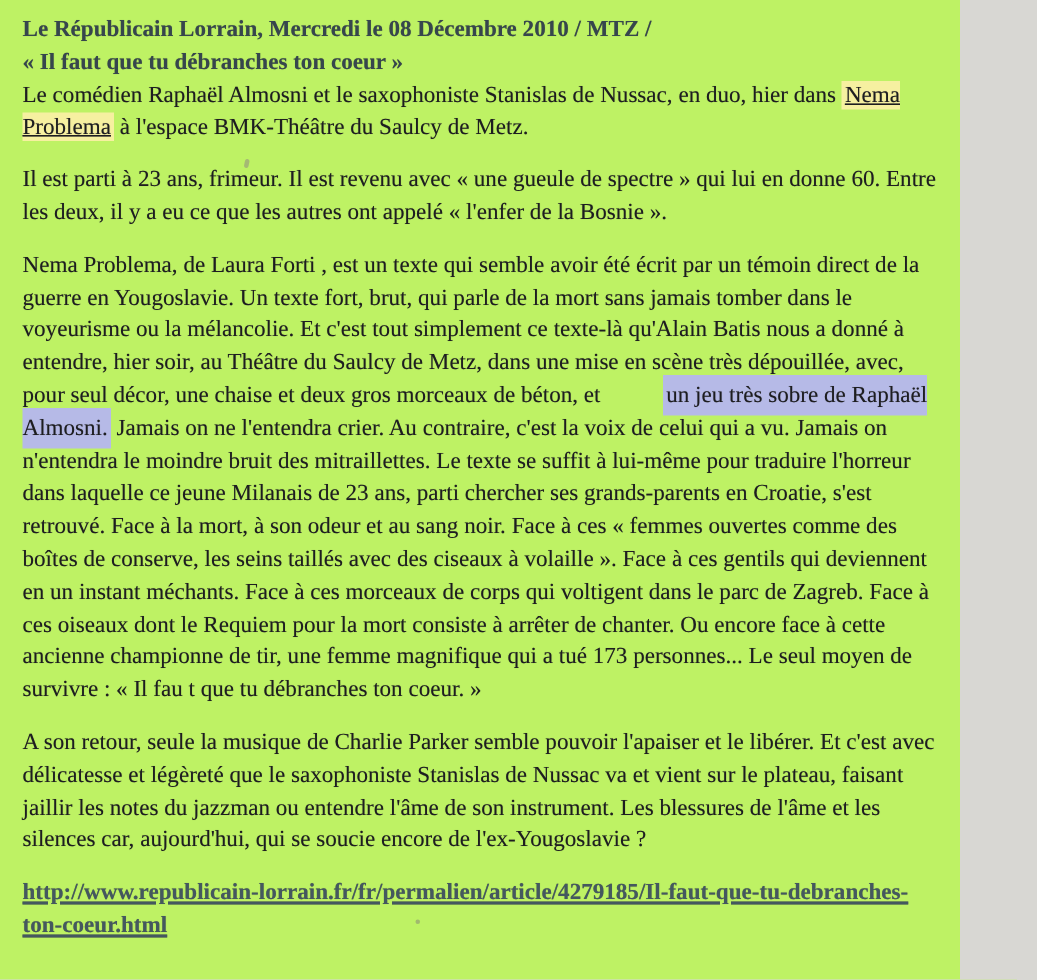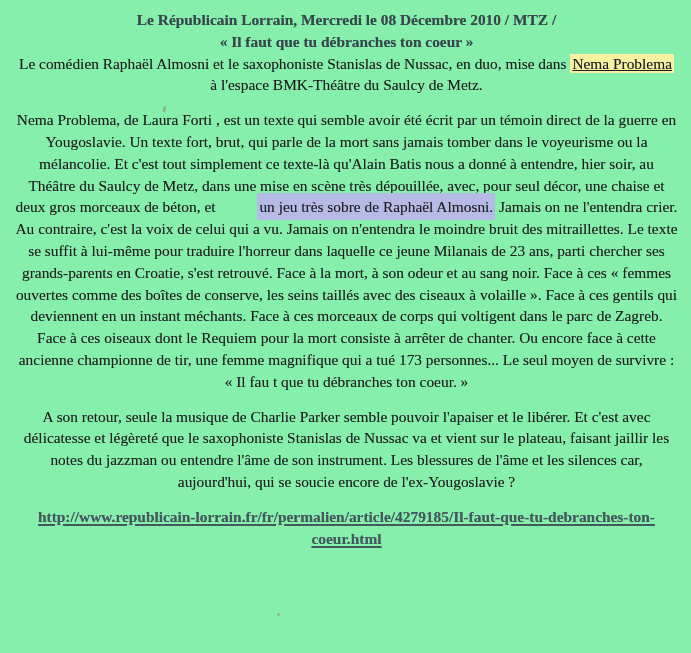--- a/index.html
+++ b/index.html
@@ -2,32 +2,31 @@
 <html lang="fr"><head>
 <meta charset="utf-8">
 <style>
   html, body {
     margin: 0;
     padding: 0;
     background: #d8d7d3;
   }
   .page {
     position: relative;
-    width: 691px;
+    width: 640px;
     height: 653px;
     box-sizing: border-box;
     padding: 9px 13px 0 15px;
-    background: #86efac;
+    background: #bef264;
     font-family: "Liberation Serif", "DejaVu Serif", serif;
     font-size: 15.4px;
     line-height: 21.8px;
     color: #1d1d20;
     text-shadow: 0 0 0.5px rgba(40,40,40,0.45);
     overflow: hidden;
-    text-align: center;
   }
   .hdr {
     margin: 0;
     font-size: 15.4px;
     line-height: 21.8px;
     font-weight: bold;
     color: #36464d;
   }
   .hdr-title { }
   .page p {
@@ -78,23 +77,24 @@
   }
 </style>
 </head>
 <body>
 
 <div class="page">
 
   <div class="hdr">Le Républicain Lorrain, Mercredi le 08 Décembre 2010 / MTZ /</div>
   <div class="hdr hdr-title">« Il faut que tu débranches ton coeur »</div>
 
-  <p><span>Le comédien Raphaël Almosni et le saxophoniste Stanislas de Nussac, en duo, mise dans </span><span class="hl-yellow">Nema Problema</span><span> à l'espace BMK-Théâtre du Saulcy de Metz.</span></p>
+  <p><span>Le comédien Raphaël Almosni et le saxophoniste Stanislas de Nussac, en duo, hier dans </span><span class="hl-yellow">Nema Problema</span><span> à l'espace BMK-Théâtre du Saulcy de Metz.</span></p>
 
 
+  <p>Il est parti à 23 ans, frimeur. Il est revenu avec « une gueule de spectre » qui lui en donne 60. Entre les deux, il y a eu ce que les autres ont appelé « l'enfer de la Bosnie ».</p>
 
   <p><span>Nema Problema, de Laura Forti , est un texte qui semble avoir été écrit par un témoin direct de la guerre en Yougoslavie. Un texte fort, brut, qui parle de la mort sans jamais tomber dans le voyeurisme ou la mélancolie. Et c'est tout simplement ce texte-là qu'Alain Batis nous a donné à entendre, hier soir, au Théâtre du Saulcy de Metz, dans une mise en scène très dépouillée, avec, pour seul décor, une chaise et deux gros morceaux de béton, et </span><span class="hl-blue">un jeu très sobre de Raphaël Almosni.</span><span> Jamais on ne l'entendra crier. Au contraire, c'est la voix de celui qui a vu. Jamais on n'entendra le moindre bruit des mitraillettes. Le texte se suffit à lui-même pour traduire l'horreur dans laquelle ce jeune Milanais de 23 ans, parti chercher ses grands-parents en Croatie, s'est retrouvé. Face à la mort, à son odeur et au sang noir. Face à ces « femmes ouvertes comme des boîtes de conserve, les seins taillés avec des ciseaux à volaille ». Face à ces gentils qui deviennent en un instant méchants. Face à ces morceaux de corps qui voltigent dans le parc de Zagreb. Face à ces oiseaux dont le Requiem pour la mort consiste à arrêter de chanter. Ou encore face à cette ancienne championne de tir, une femme magnifique qui a tué 173 personnes... Le seul moyen de survivre : « Il fau t que tu débranches ton coeur. »</span></p>
 
   <p>A son retour, seule la musique de Charlie Parker semble pouvoir l'apaiser et le libérer. Et c'est avec délicatesse et légèreté que le saxophoniste Stanislas de Nussac va et vient sur le plateau, faisant jaillir les notes du jazzman ou entendre l'âme de son instrument. Les blessures de l'âme et les silences car, aujourd'hui, qui se soucie encore de l'ex-Yougoslavie ?</p>
 
   <p class="url-block"><a class="url-link" href="#">http://www.republicain-lorrain.fr/fr/permalien/article/4279185/Il-faut-que-tu-debranches-ton-coeur.html</a></p>
 
   <span class="artifact-quote"></span>
   <span class="artifact-dot"></span>
 

